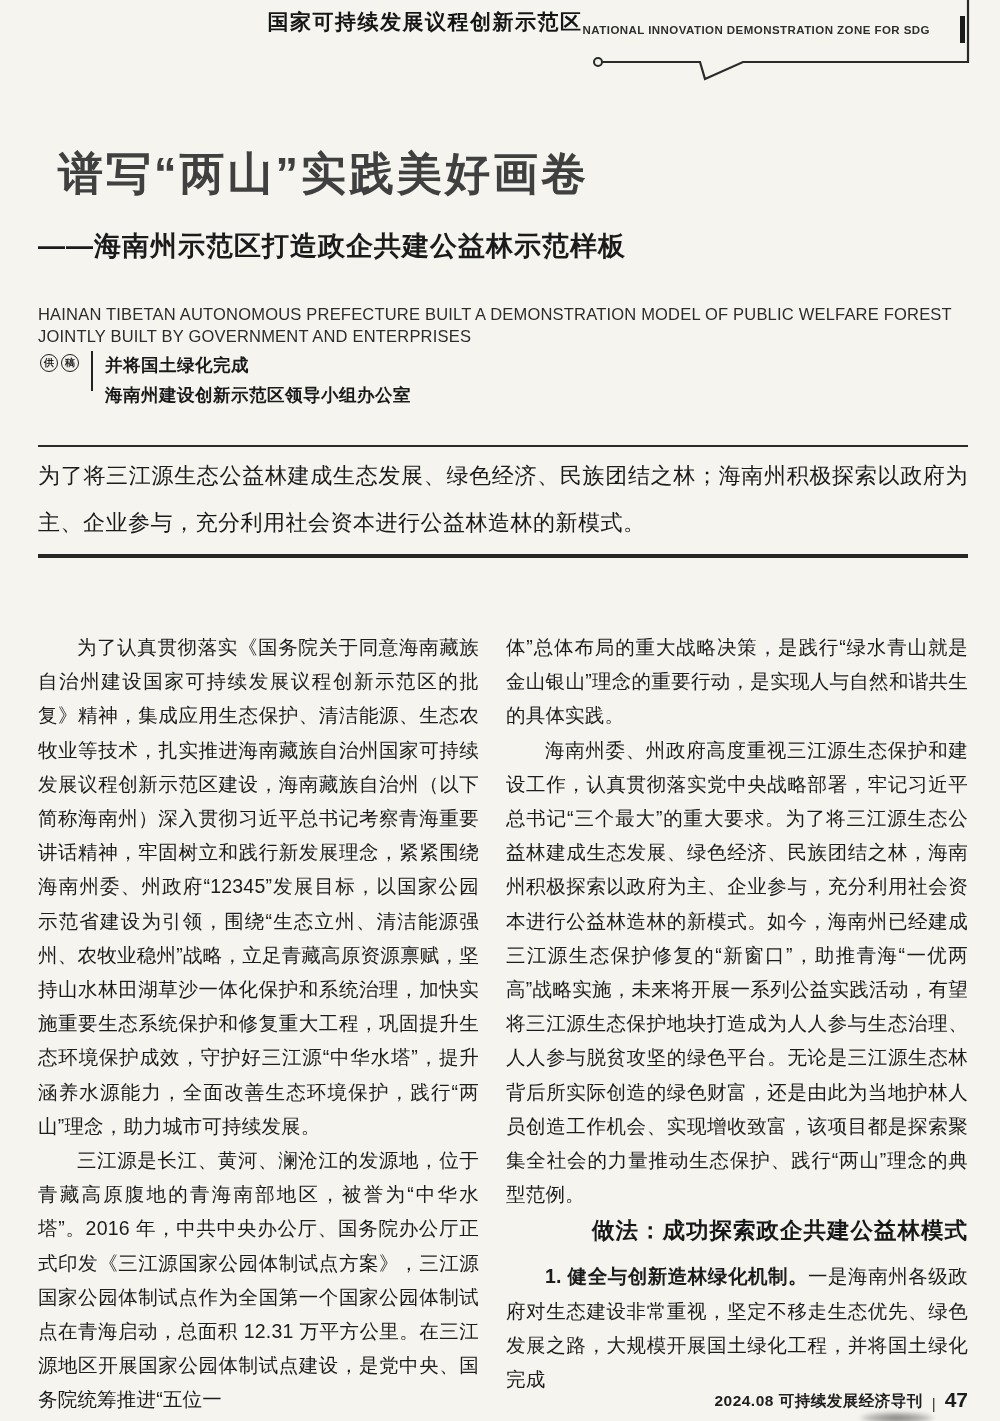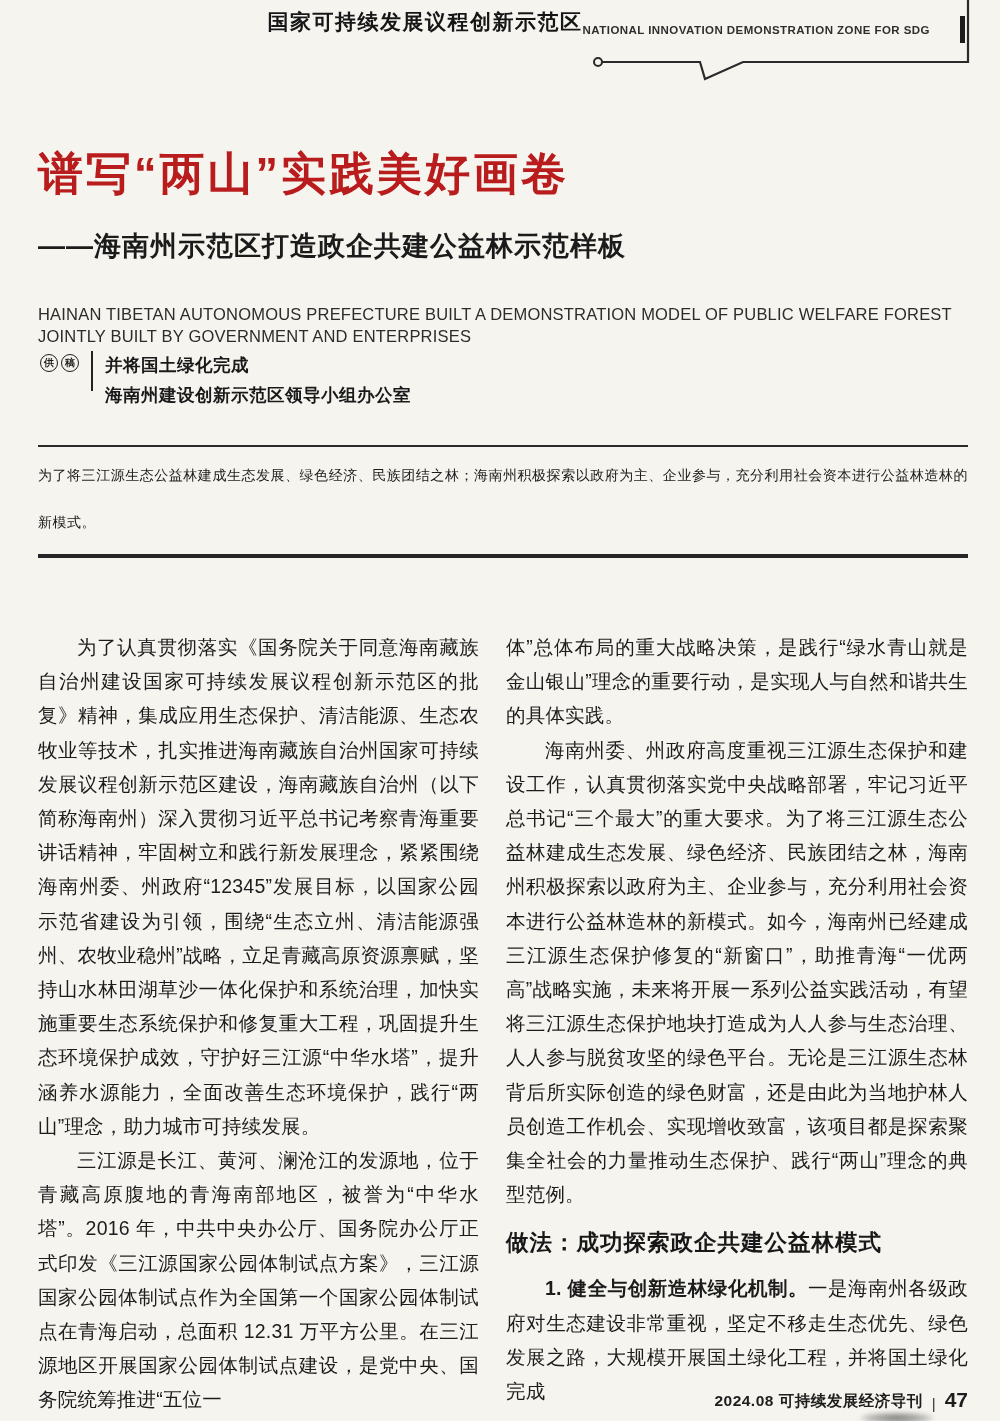--- a/index.html
+++ b/index.html
@@ -18,22 +18,23 @@
     display:flex; flex-direction:row; align-items:flex-end;
     text-align:left;
   }
   .badge-zh { font-size:21px; font-weight:700; letter-spacing:1.5px; color:#161616; }
   .badge-en { margin-top:3px; font-size:11.5px; font-weight:600; letter-spacing:0.45px; color:#2e2e2e; }
   .callout-svg { position:absolute; top:0; left:588px; width:392px; height:86px; }
 
   
   .title-block { position:absolute; left:38px; top:146px; width:932px; }
   .article-title {
-    font-size:45px; font-weight:700; letter-spacing:3px; color:#b91c1c;
+    font-size:45px; font-weight:700; letter-spacing:3px; color:#404040;
     line-height:1.25;
+    margin-left:20px;
   }
   .article-subtitle {
     margin-top:26px; font-size:27px; font-weight:600; letter-spacing:1px; color:#1b1b1b;
   }
   .article-title-en {
     margin-top:39px; font-size:16.5px; font-weight:500; color:#2c2c2c;
     line-height:22px; letter-spacing:0.2px;
   }
 
   
@@ -44,34 +45,34 @@
     font-size:10px; font-weight:700; display:flex; align-items:center; justify-content:center;
     color:#1d1d1d; background:transparent;
   }
   .byline-divider { width:2px; height:40px; background:#222; margin:1px 12px 0 12px; }
   .org-lines { font-size:17.5px; font-weight:600; line-height:30px; color:#191919; letter-spacing:0.5px; }
 
   
   .abstract-block { position:absolute; left:38px; top:445px; width:930px; }
   .rule-top { height:2px; background:#2b2b2b; }
   .abstract-text {
-    margin-top:5px; font-size:14px; line-height:47px; font-weight:500;
+    margin-top:5px; font-size:22px; line-height:47px; font-weight:500;
     color:#1a1a1a; text-align:justify; letter-spacing:0.5px;
   }
   .rule-bottom { height:3.5px; background:#262626; margin-top:8px; }
 
   
   .body-columns { position:absolute; left:38px; top:630px; width:930px; display:flex; gap:27px; }
   .col { text-align:justify; font-size:19.5px; line-height:34.2px; color:#1c1c1c; letter-spacing:0.2px; }
   .col-left  { width:441px; }
   .col-right { width:462px; }
   .col p.indent { text-indent:2em; }
   .section-heading {
     font-size:22.5px; font-weight:600; letter-spacing:1px; color:#181818;
-    margin:17px 0 13px 0; line-height:30px; text-align:left;
+    margin:5px 0 13px 0; line-height:30px; text-align:right;
   }
   .numbered-lead { font-weight:700; }
 
   
   .page-footer {
     position:absolute; right:32px; top:1388px;
     display:flex; align-items:flex-end; gap:9px; color:#1d1d1d;
   }
   .journal-issue { font-size:15.5px; font-weight:700; letter-spacing:0.5px; }
   .footer-sep { font-size:15px; font-weight:400; color:#333; }

